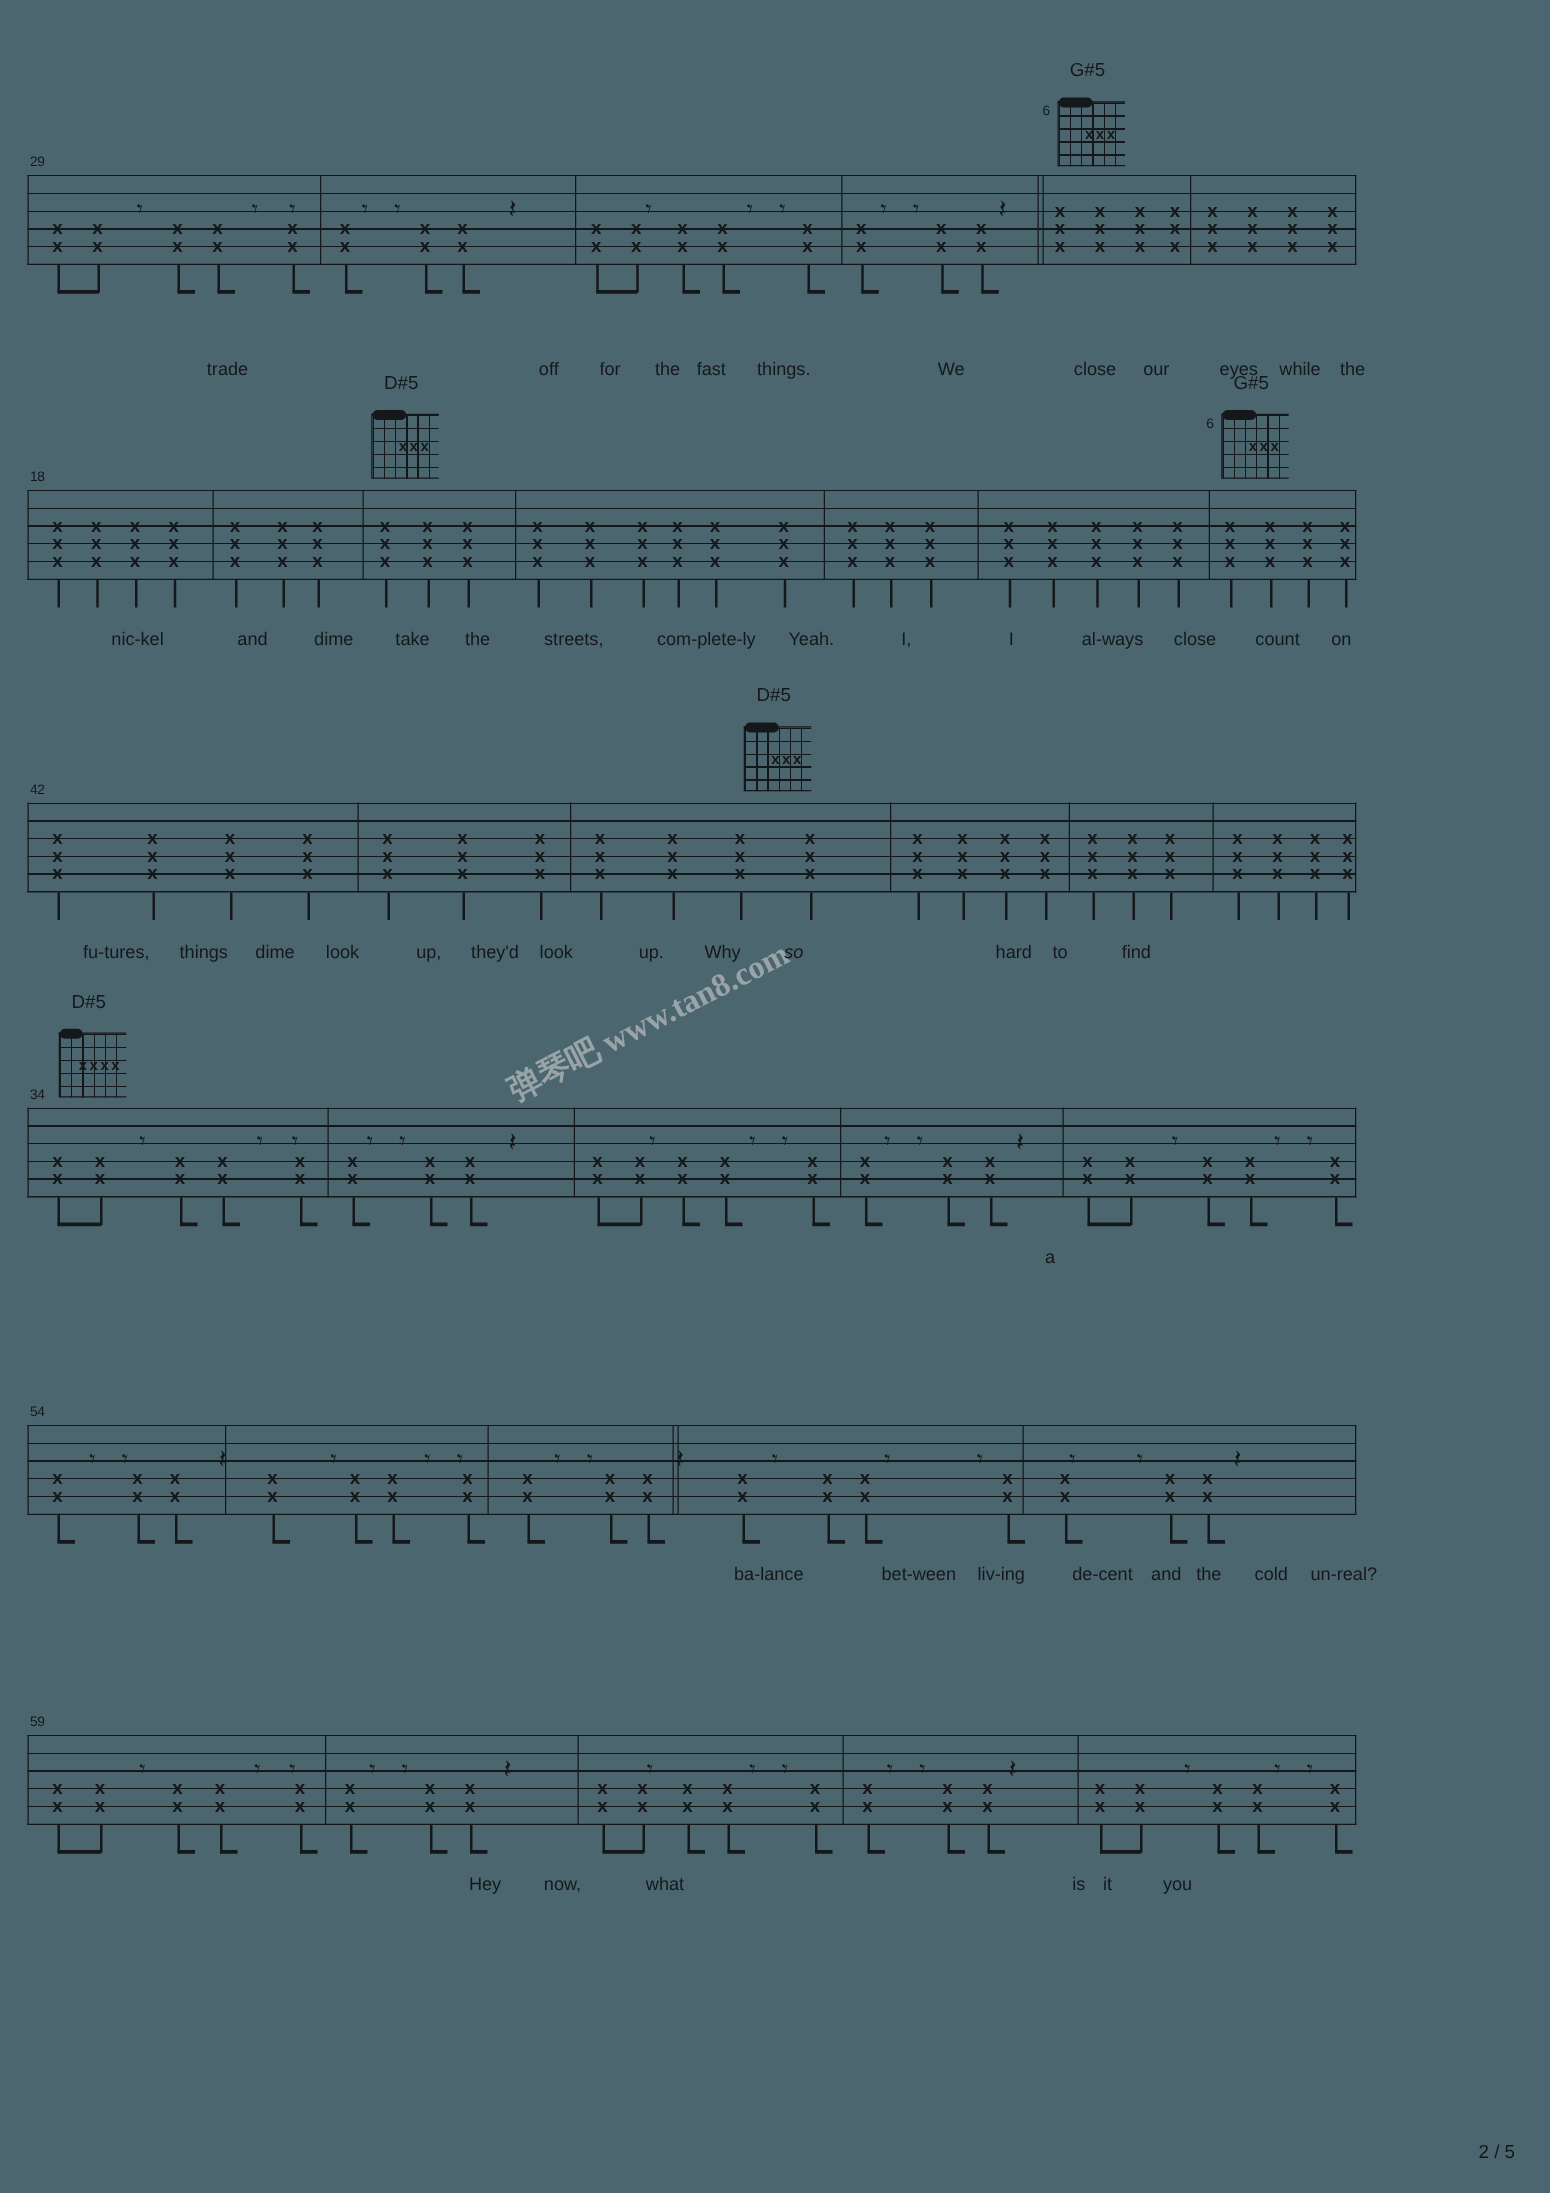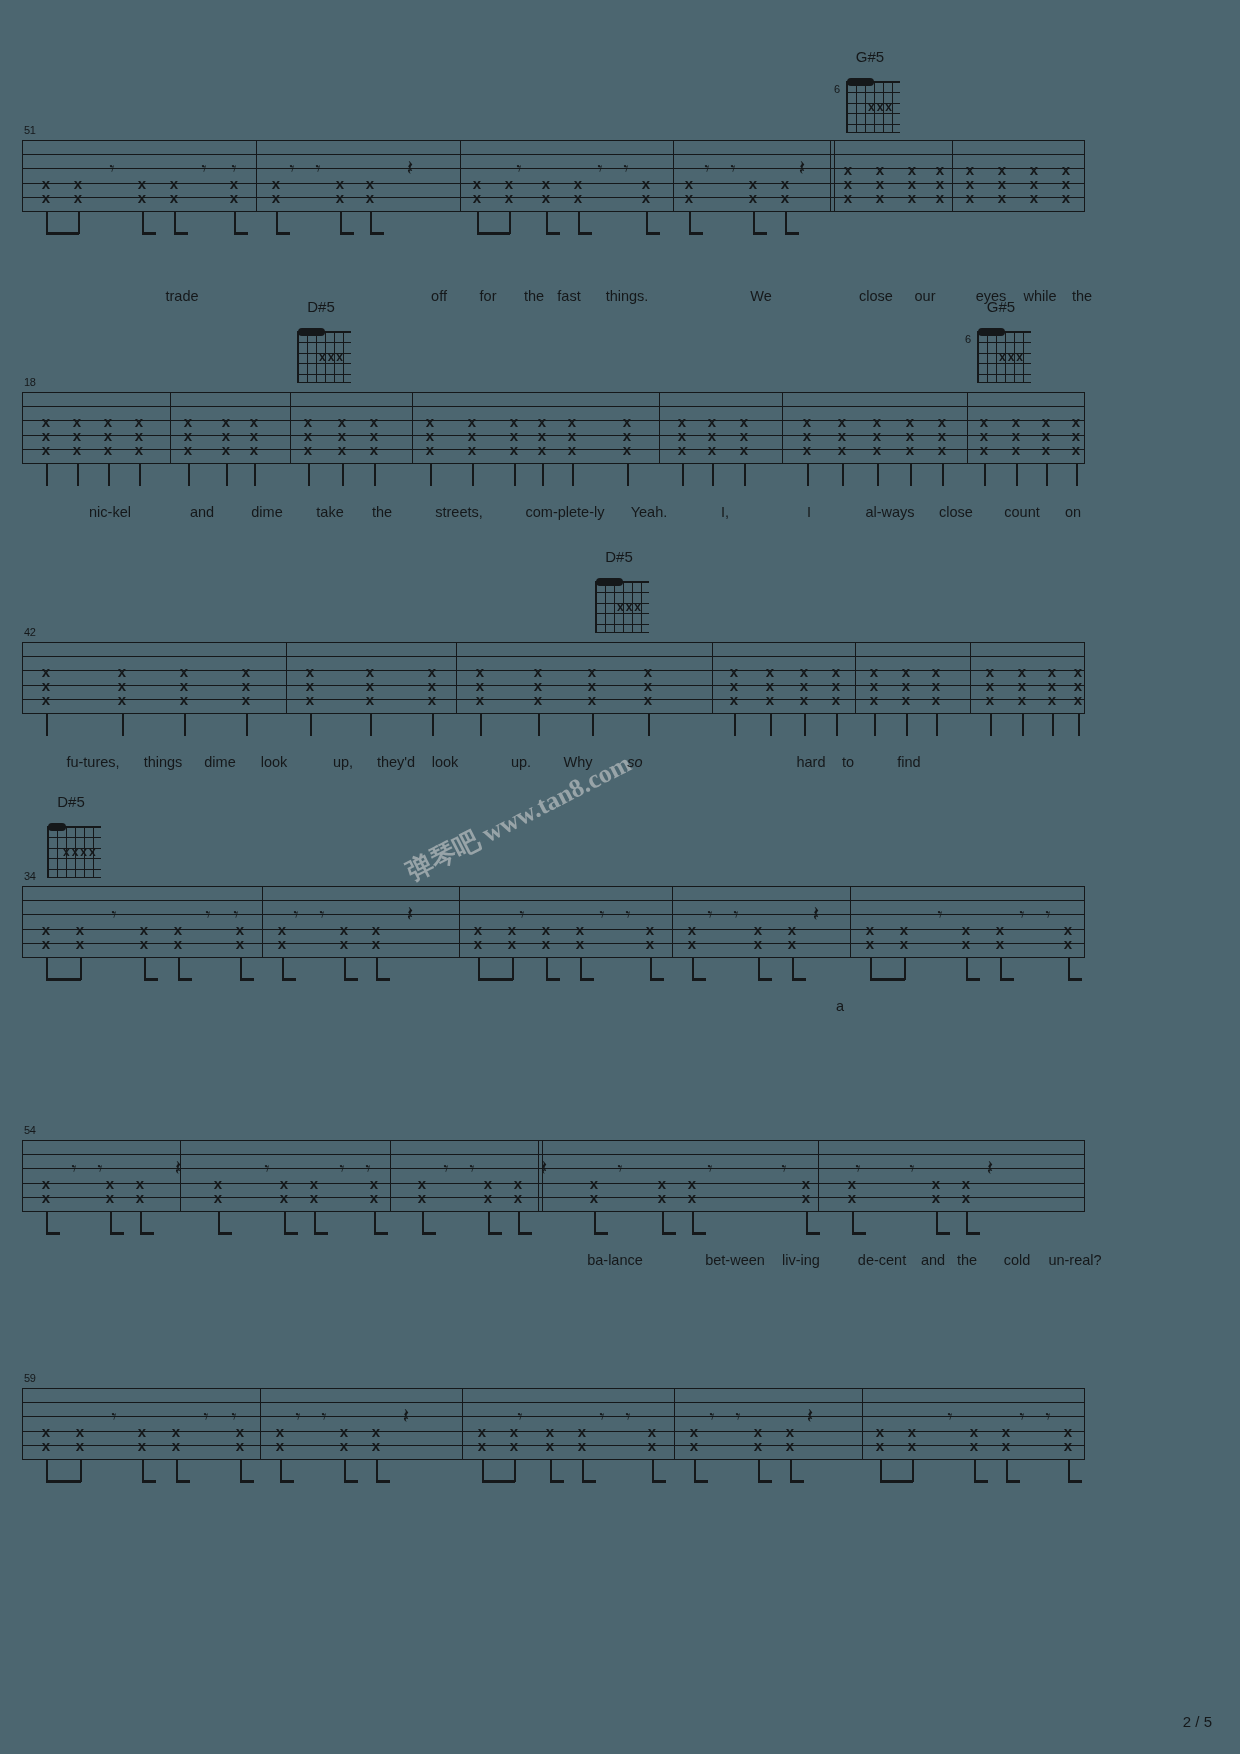--- a/index.html
+++ b/index.html
@@ -221,21 +221,21 @@
       <div class="chord-muted" style="left:36px;">xxx</div>
       <div class="chord-fretnum" style="left:2px;">6</div>
       <div class="grid" style="margin-top:16px;">
         <div class="barre" style="left:0px; width:27px;"></div>
       </div>
     </div>
   </div>
 
   <div class="system" style="top:140px;">
     <div class="staff-wrap">
-      <div class="measure-num">51</div>
+      <div class="measure-num">29</div>
       <div class="staff">
         <div class="staff-edge-l"></div>
         <div class="staff-edge-r"></div>
         <div class="barline" style="left:234px;"></div>
         <div class="barline" style="left:438px;"></div>
         <div class="barline" style="left:651px;"></div>
         <div class="barline dbl thick" style="left:812px;"></div>
         <div class="barline" style="left:930px;"></div>
 
         <div class="xnote" style="left:24px; top:43px;">x</div>
@@ -1049,18 +1049,26 @@
         <div class="stem" style="left:890px; height:22px;"></div>
         <div class="beam" style="left:858px; top:20px; width:33px;"></div>
         <div class="stem" style="left:952px; height:22px;"></div>
         <div class="beam" style="left:952px; top:20px; width:14px;"></div>
         <div class="stem" style="left:984px; height:22px;"></div>
         <div class="beam" style="left:984px; top:20px; width:14px;"></div>
         <div class="stem" style="left:1046px; height:22px;"></div>
         <div class="beam" style="left:1046px; top:20px; width:14px;"></div>
       </div>
 
+      <div class="lyrics" style="top:112px;">
+        <div class="lyric" style="left:366px;">Hey</div>
+        <div class="lyric" style="left:428px;">now,</div>
+        <div class="lyric" style="left:510px;">what</div>
+        <div class="lyric" style="left:841px;">is</div>
+        <div class="lyric" style="left:864px;">it</div>
+        <div class="lyric" style="left:920px;">you</div>
+      </div>
     </div>
   </div>
 
   <div class="page-num">2 / 5</div>
 
 </div>
 
 </body></html>

